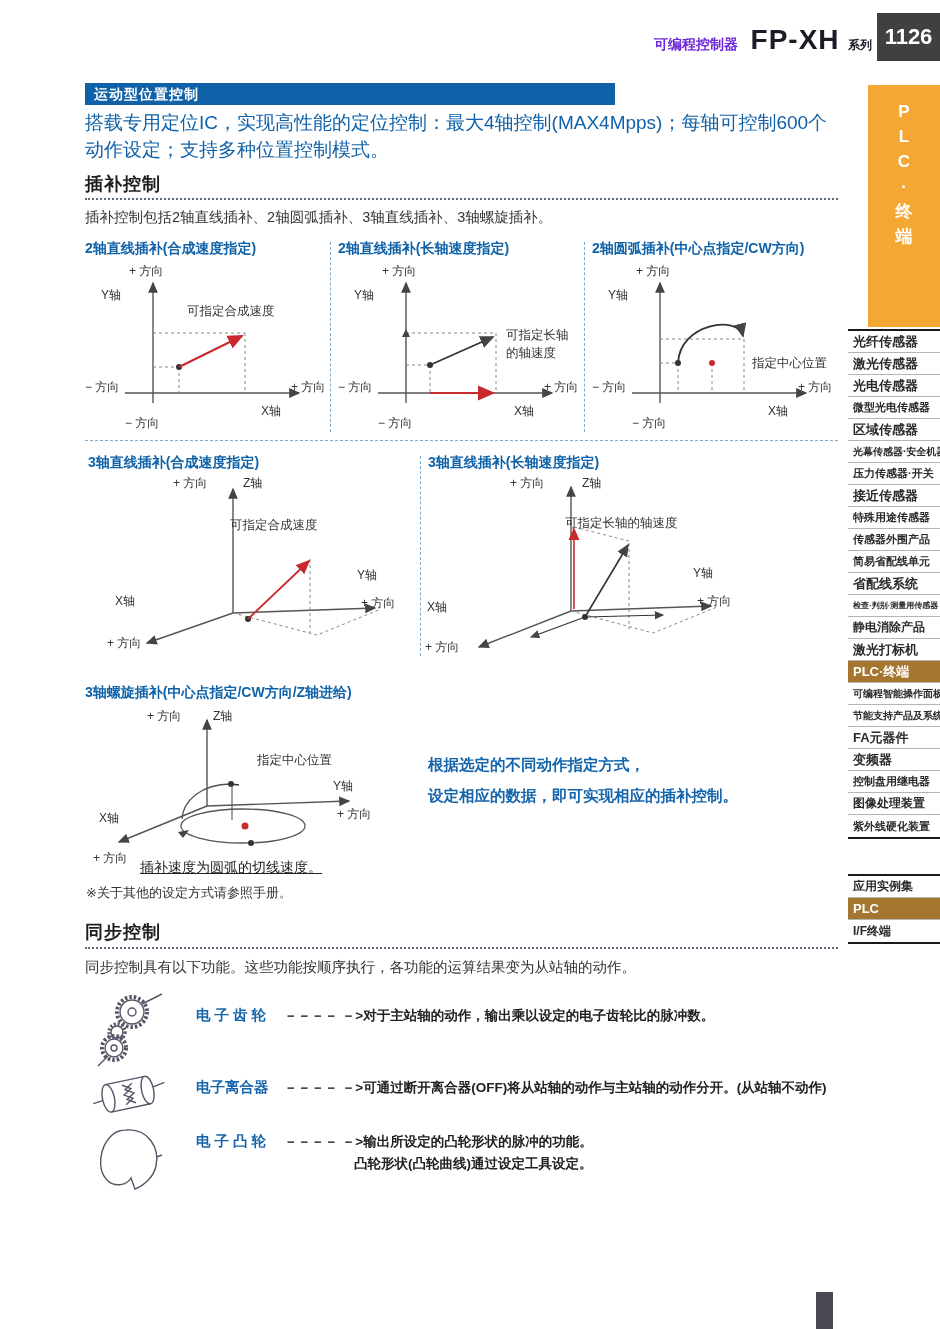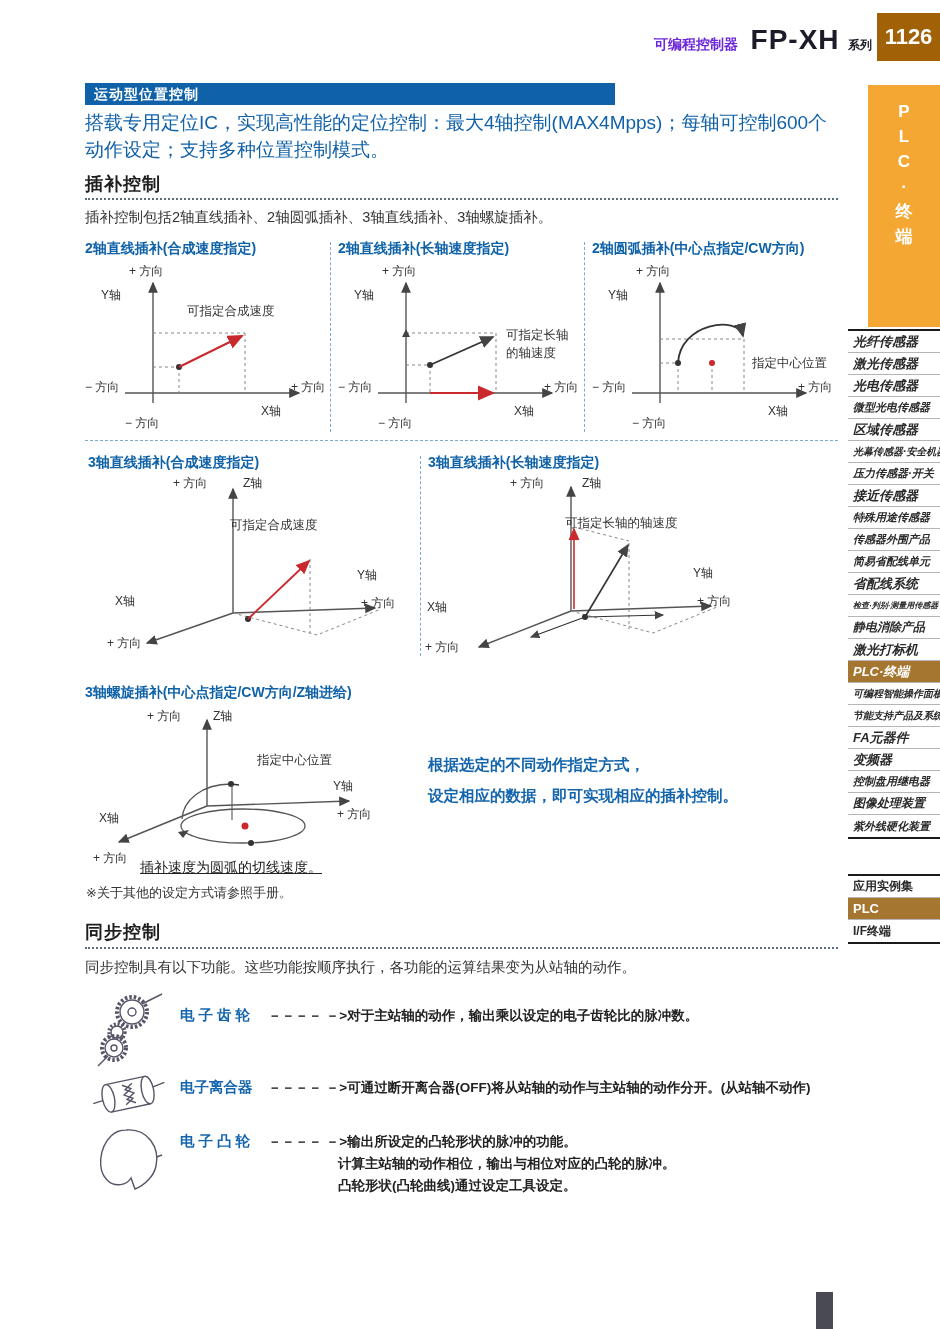--- a/index.html
+++ b/index.html
@@ -4,37 +4,37 @@
 <style>
   html,body{margin:0;padding:0;background:#e8e8e8;}
   #page{position:relative;width:940px;height:1329px;background:#ffffff;overflow:hidden;
         font-family:"Liberation Sans","DejaVu Sans",sans-serif;color:#222;}
 
   
   .hdr{position:absolute;top:24px;left:0;width:872px;text-align:right;white-space:nowrap;}
   .hdr .cat{font-size:14px;font-weight:bold;color:#6d28d9;vertical-align:baseline;}
   .hdr .series{font-size:28px;font-weight:bold;color:#1c1c28;letter-spacing:1px;margin:0 4px 0 8px;vertical-align:baseline;}
   .hdr .suffix{font-size:12px;font-weight:bold;color:#1c1c28;vertical-align:baseline;}
-  .pageno{position:absolute;left:877px;top:13px;width:63px;height:48px;background:#a16207;
+  .pageno{position:absolute;left:877px;top:13px;width:63px;height:48px;background:#404040;
           color:#fff;font-size:22px;font-weight:bold;text-align:center;line-height:48px;}
 
   
   .sidetab{position:absolute;left:868px;top:85px;width:72px;height:242px;background:#f5a733;padding-top:14px;box-sizing:border-box;}
   .tab-char{display:block;text-align:center;color:#fff;font-weight:bold;font-size:17px;line-height:25px;}
   .sb-list{position:absolute;left:848px;width:92px;border-top:2px solid #1a1a1a;border-bottom:2px solid #1a1a1a;}
   .sb-item{height:22px;display:flex;align-items:center;padding-left:5px;box-sizing:border-box;
            font-size:13px;font-weight:bold;color:#2a2a2a;border-bottom:1px solid #b5b5b5;white-space:nowrap;letter-spacing:0px;}
   .sb-item:last-child{border-bottom:none;}
   .sb-item.s1{font-size:12px;}
   .sb-item.s2{font-size:11px;}
   .sb-item.s3{font-size:10px;}
   .sb-item.s4{font-size:8px;}
   .sb-item.hl{background:#a5762f;color:#fff;}
   .sb-item.tall{height:30px;white-space:normal;line-height:1.05;}
-  .g1{top:329px;font-style:italic;}
+  .g1{top:329px;}
   .g2{top:874px;}
   .g3{top:975px;}
 
   
   .banner{position:absolute;left:85px;top:83px;width:530px;height:22px;background:#0f62a8;
           color:#fff;font-size:14px;font-weight:bold;line-height:22px;padding-left:9px;box-sizing:border-box;letter-spacing:1px;}
   .intro{position:absolute;left:85px;top:110px;width:752px;font-size:19px;font-weight:normal;
          color:#1061a8;line-height:1.42;}
   .sect-h{position:absolute;font-size:18px;font-weight:bold;color:#1d1d1d;letter-spacing:1px;}
   .sect-rule{position:absolute;height:0;border-bottom:2px dotted #5d6c7a;}
@@ -47,21 +47,21 @@
   .dnote{position:absolute;font-size:12.5px;color:#333;white-space:nowrap;}
   .vsep{position:absolute;width:0;border-left:1px dashed #7fa9c9;}
   .hsep{position:absolute;height:0;border-top:1px dashed #7fa9c9;}
   .caption{position:absolute;font-size:14px;color:#222;}
   .footnote{position:absolute;font-size:13px;color:#333;}
   .bluenote{position:absolute;font-size:15.5px;font-weight:bold;color:#1565ad;white-space:nowrap;}
 
   
   .feature{position:absolute;left:90px;width:740px;display:flex;}
   .f-icon{width:78px;flex:none;}
-  .f-body{margin-left:12px;}
+  .f-body{margin-left:28px;}
   .f-line{font-size:13.5px;font-weight:bold;color:#222;line-height:1.6;}
   .f-name{display:inline-block;width:88px;color:#1565ad;font-size:14.5px;white-space:nowrap;}
   .f-arrow{color:#222;}
   .f-cont{margin-left:158px;}
 
   
   .footer{position:absolute;left:317px;top:1292px;font-size:13px;color:#555;white-space:nowrap;}
   .footer .url{margin-left:26px;}
   .endbar{position:absolute;left:816px;top:1292px;width:17px;height:37px;background:#4a4a52;}
 
@@ -333,20 +333,19 @@
         <g stroke="#556" fill="#fff" stroke-width="1.4">
           <line x1="58" y1="38" x2="72" y2="33"></line>
           <path d="M36,8 C58,6 70,26 66,44 C64,54 55,63 45,67 L41,56 C37,63 25,66 17,58 C7,48 9,26 21,14 C25,10 30,8 36,8 Z"></path>
         </g>
       </svg>
     </div>
     <div class="f-body" style="padding-top:8px;">
       <div class="f-line">
         <span class="f-name">电 子 凸 轮</span><span class="f-arrow">－－－－ －&gt;</span><span>输出所设定的凸轮形状的脉冲的功能。</span>
       </div>
-      <div class="f-line f-cont">计算主站轴的动作相位，输出与相位对应的凸轮的脉冲。</div>
       <div class="f-line f-cont">凸轮形状(凸轮曲线)通过设定工具设定。</div>
     </div>
   </div>
 
   <div class="endbar"></div>
 
 </div>
 
 </body></html>

